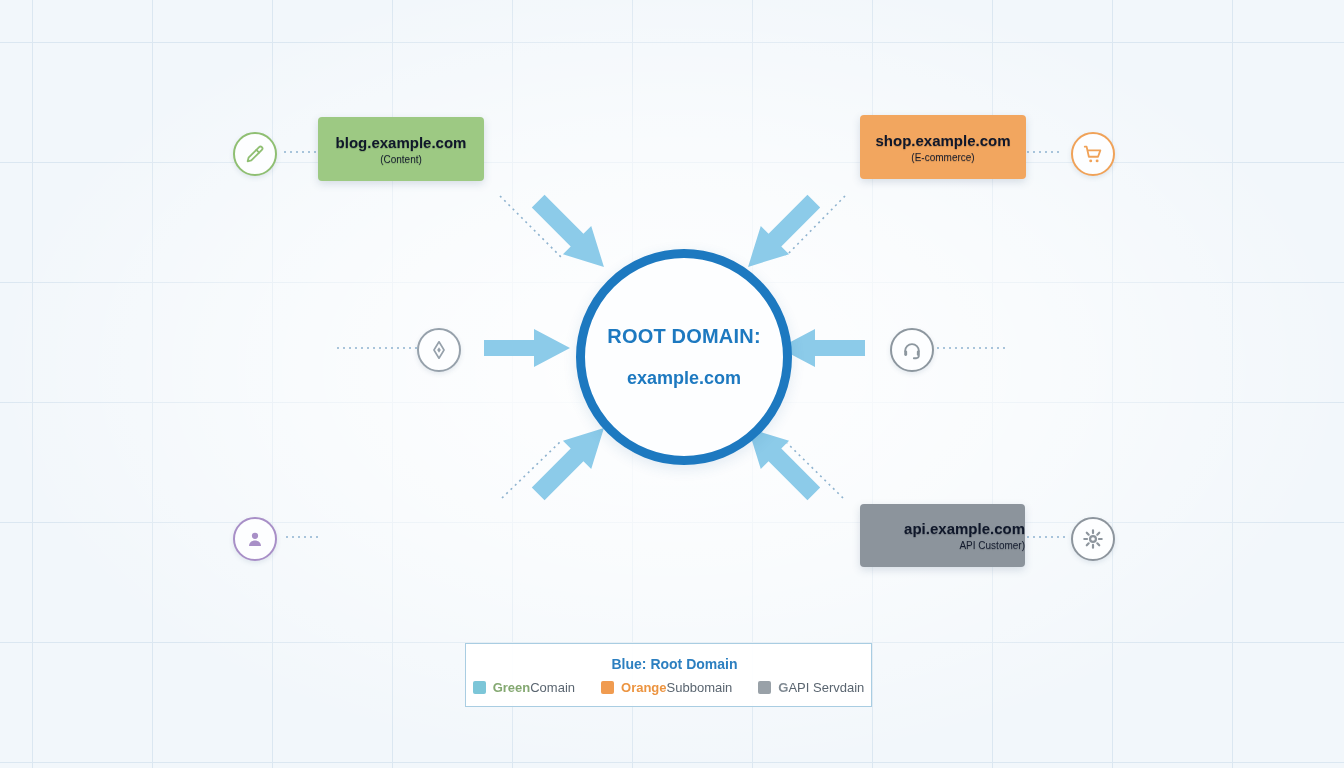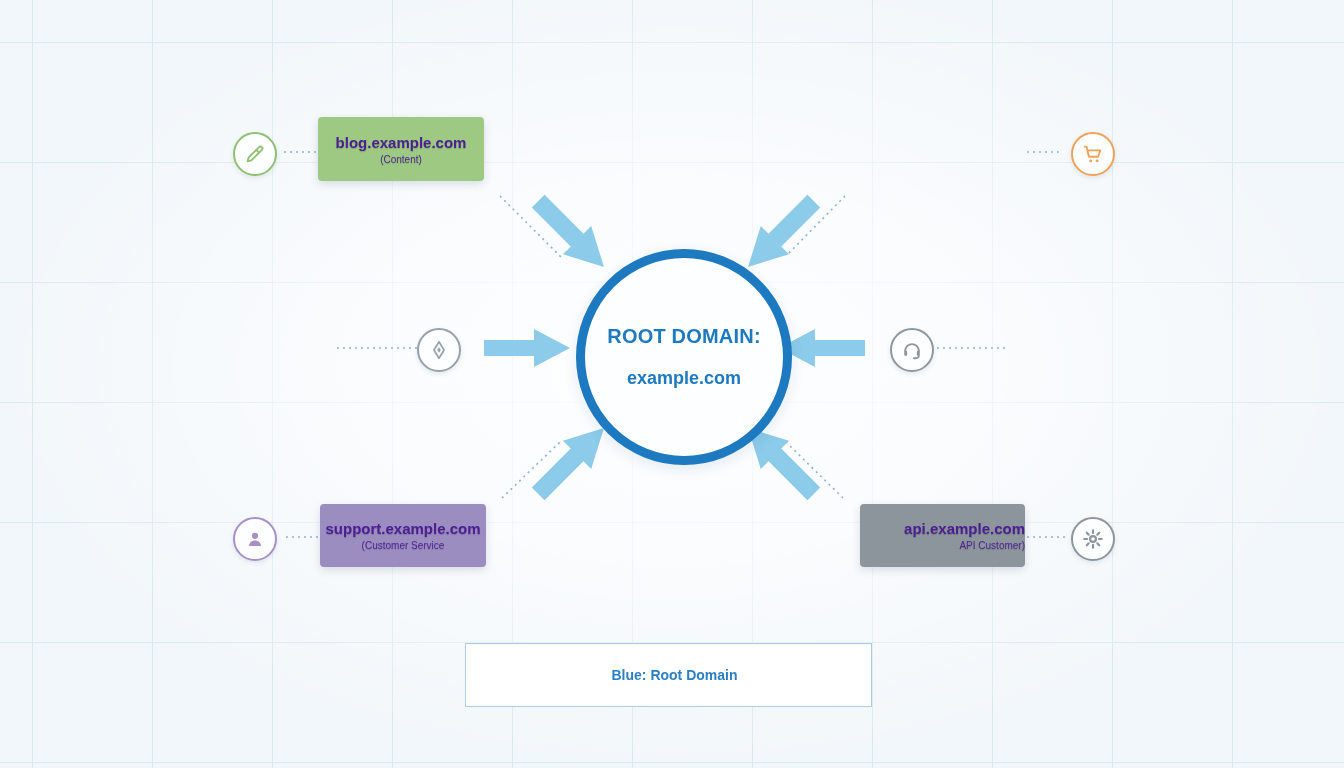--- a/index.html
+++ b/index.html
@@ -24,21 +24,21 @@
     background:#fdfeff;box-shadow:0 4px 14px rgba(30,100,160,.12);
     display:flex;flex-direction:column;align-items:center;justify-content:center;
     color:var(--center-text,#1d79c0);font-weight:bold;text-align:center;
   }
   .center-circle .l1{font-size:20px;letter-spacing:.2px;}
   .center-circle .l2{font-size:18px;margin-top:20px;}
 
   .node-box{
     position:absolute;z-index:2;width:166px;height:64px;border-radius:4px;
     display:flex;flex-direction:column;align-items:center;justify-content:center;
-    color:#4c1d95;text-shadow:0 1px 1px rgba(0,0,0,.18);
+    color:#0f172a;text-shadow:0 1px 1px rgba(0,0,0,.18);
     box-shadow:0 3px 8px rgba(60,90,120,.18);
   }
   .node-box .t{font-size:15px;font-weight:bold;}
   .node-box .s{font-size:10px;margin-top:3px;opacity:.96;}
   .box-blog{left:318px;top:117px;}
   .box-shop{left:860px;top:115px;}
   .box-support{left:320px;top:504px;height:63px;}
   .box-api{left:860px;top:504px;width:165px;height:63px;}
 
   .icon-badge{
@@ -107,25 +107,25 @@
   <div class="center-circle">
     <div class="l1">ROOT DOMAIN:</div>
     <div class="l2">example.com</div>
   </div>
 
   <div class="node-box box-blog" style="background: rgb(157, 201, 131);">
     <div class="t">blog.example.com</div>
     <div class="s">(Content)</div>
   </div>
 
+  <div class="node-box box-shop" style="background: rgb(242, 166, 95);">
+    <div class="t">shop.example.com</div>
+    <div class="s">(E-commerce)</div>
+  </div>
 
-  <div class="node-box box-support" style="background: rgb(156, 141, 192);">
-    <div class="t">support.example.com</div>
-    <div class="s">(Customer Service</div>
-  </div>
 
   <div class="node-box box-api" style="background: rgb(140, 148, 156); align-items: flex-end;">
     <div class="t">api.example.com</div>
     <div class="s">API Customer)</div>
   </div>
 
   <div class="icon-badge badge-pen" style="color: rgb(143, 191, 114);">
     <svg width="22" height="22" viewBox="0 0 24 24" fill="none" stroke="currentColor" stroke-width="2" stroke-linecap="round" stroke-linejoin="round">
       <path d="M4 20l1-4L16.5 4.5a2.1 2.1 0 0 1 3 3L8 19l-4 1z"></path>
       <path d="M13.5 7.5l3 3"></path>
@@ -165,15 +165,32 @@
     <svg width="22" height="22" viewBox="0 0 24 24" fill="none" stroke="currentColor" stroke-width="2" stroke-linecap="round">
       <path d="M4.5 13a7.5 7.5 0 0 1 15 0"></path>
       <rect x="3.5" y="12.5" width="3.2" height="6" rx="1.5" fill="currentColor" stroke="none"></rect>
       <rect x="17.3" y="12.5" width="3.2" height="6" rx="1.5" fill="currentColor" stroke="none"></rect>
       <path d="M19.5 18.5a3 3 0 0 1-3 2.5h-2.5"></path>
     </svg>
   </div>
 
   <div class="legend">
     <div class="legend-title">Blue: Root Domain</div>
+    <div class="legend-row">
+      <div class="legend-item">
+        <span class="swatch" style="background: rgb(124, 198, 216);"></span>
+        <span class="legend-word" style="color: rgb(132, 168, 113);">Green</span>
+        <span> Comain</span>
+      </div>
+      <div class="legend-item">
+        <span class="swatch" style="background: rgb(240, 155, 80);"></span>
+        <span class="legend-word" style="color: rgb(236, 148, 64);">Orange</span>
+        <span> Subbomain</span>
+      </div>
+      <div class="legend-item">
+        <span class="swatch" style="background: rgb(153, 161, 168);"></span>
+        <span class="legend-word" style="color: rgb(128, 138, 147);">G</span>
+        <span> API Servdain</span>
+      </div>
+    </div>
   </div>
 
 </div>
 
 </body></html>

